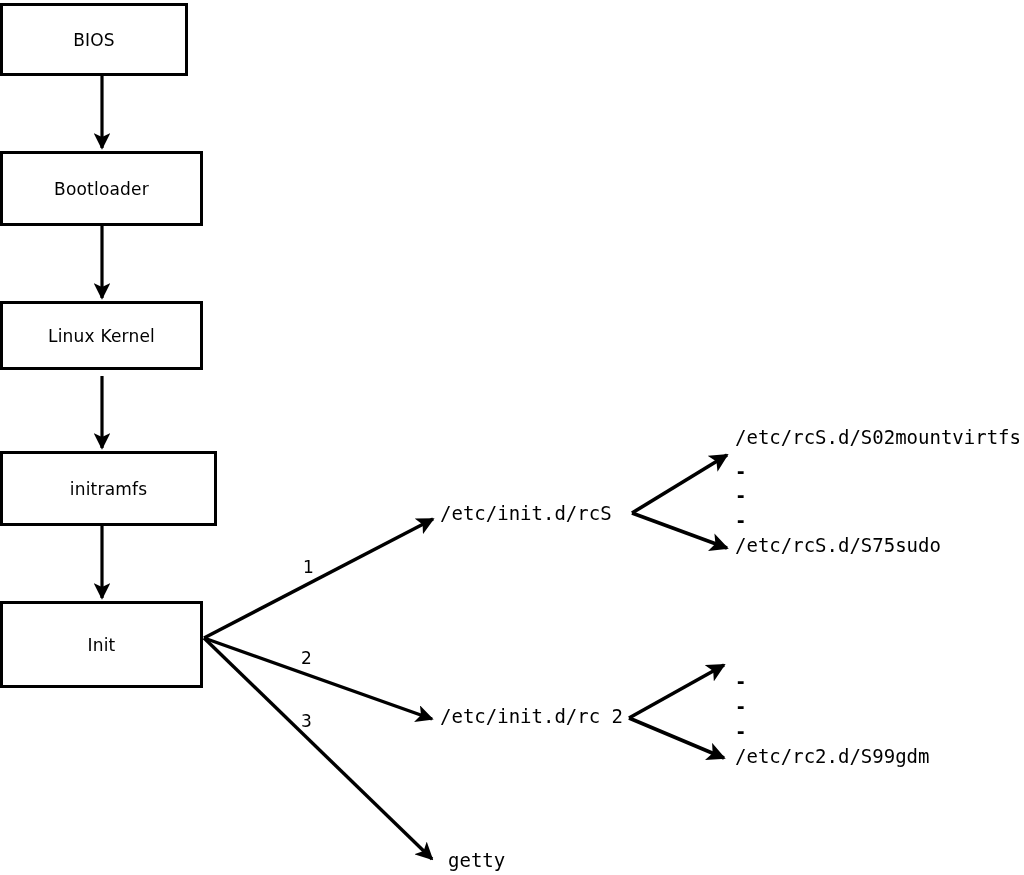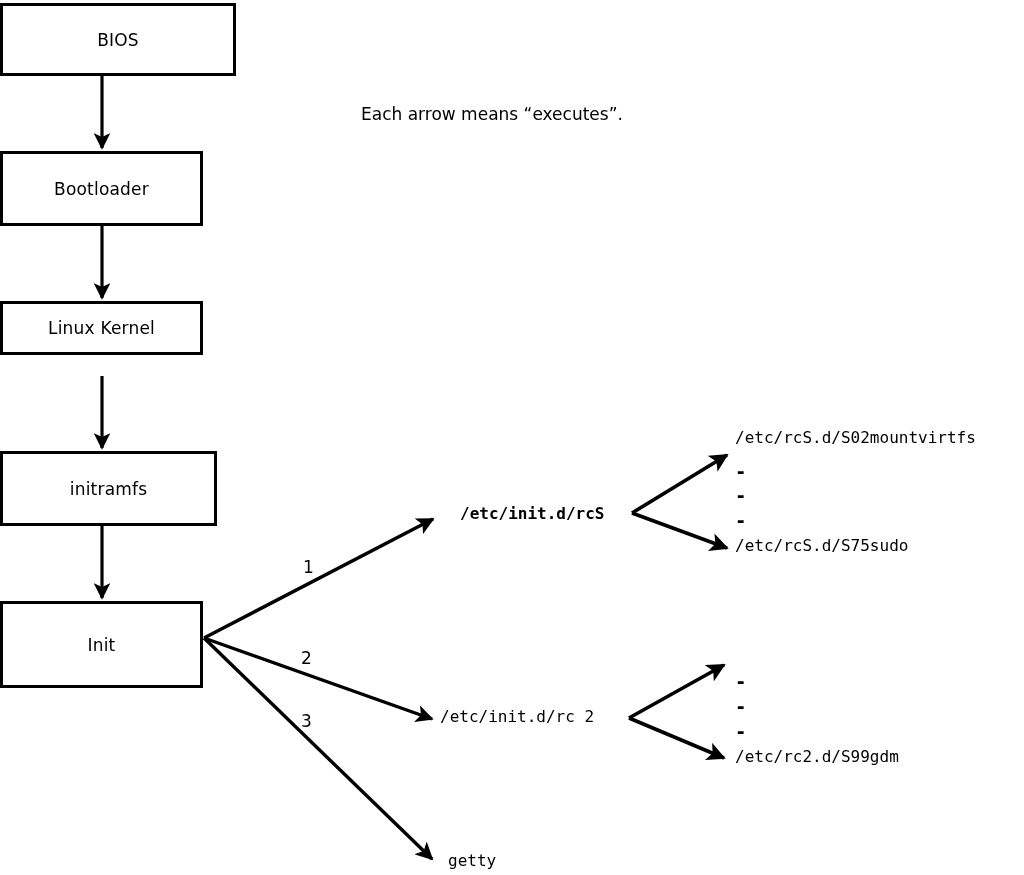--- a/index.html
+++ b/index.html
@@ -33,21 +33,21 @@
     align-items: center;
     justify-content: center;
     font-family: "DejaVu Sans", sans-serif;
     font-size: 17px;
     color: #000000;
     letter-spacing: 0.2px;
   }
   .mono-label {
     position: absolute;
     font-family: "DejaVu Sans Mono", monospace;
-    font-size: 16px;
+    font-size: 19px;
     line-height: 19px;
     color: #000000;
     white-space: pre;
   }
   .edge-number {
     position: absolute;
     font-family: "DejaVu Sans", sans-serif;
     font-size: 17px;
     color: #000000;
   }
@@ -96,47 +96,46 @@
       <line x1="632" y1="513" x2="727" y2="455"></line>
       <line x1="632" y1="513" x2="727" y2="548"></line>
     </g>
 
     <g stroke="#000000" stroke-width="3.6" fill="none" marker-end="url(#arrow)">
       <line x1="629" y1="718" x2="724" y2="665"></line>
       <line x1="629" y1="718" x2="724" y2="758"></line>
     </g>
   </svg>
 
-  <div class="caption-note" style="left:361px; top:104px;">Each arrow means “executes”.</div>
 
-  <div class="node-box" style="left:0px; top:3px; width:236px; height:73px;">
+  <div class="node-box" style="left:0px; top:3px; width:188px; height:73px;">
     <span>BIOS</span>
   </div>
 
   <div class="node-box" style="left:0px; top:151px; width:203px; height:75px;">
     <span>Bootloader</span>
   </div>
 
-  <div class="node-box" style="left:0px; top:301px; width:203px; height:54px;">
+  <div class="node-box" style="left:0px; top:301px; width:203px; height:69px;">
     <span>Linux Kernel</span>
   </div>
 
   <div class="node-box" style="left:0px; top:451px; width:217px; height:75px;">
     <span>initramfs</span>
   </div>
 
   <div class="node-box" style="left:0px; top:601px; width:203px; height:87px;">
     <span>Init</span>
   </div>
 
   <div class="edge-number" style="left:303px; top:557px;">1</div>
   <div class="edge-number" style="left:301px; top:648px;">2</div>
   <div class="edge-number" style="left:301px; top:711px;">3</div>
 
-  <div class="mono-label" style="left:460px; top:504px;font-weight:bold;">/etc/init.d/rcS</div>
+  <div class="mono-label" style="left:440px; top:504px;">/etc/init.d/rcS</div>
   <div class="mono-label" style="left:440px; top:707px;">/etc/init.d/rc 2</div>
   <div class="mono-label" style="left:448px; top:851px;">getty</div>
 
   <div class="mono-label" style="left:735px; top:428px;">/etc/rcS.d/S02mountvirtfs</div>
   <div class="dash-mark" style="left:735px; top:462px;">-</div>
   <div class="dash-mark" style="left:735px; top:486px;">-</div>
   <div class="dash-mark" style="left:735px; top:511px;">-</div>
   <div class="mono-label" style="left:735px; top:536px;">/etc/rcS.d/S75sudo</div>
 
   <div class="dash-mark" style="left:735px; top:672px;">-</div>

